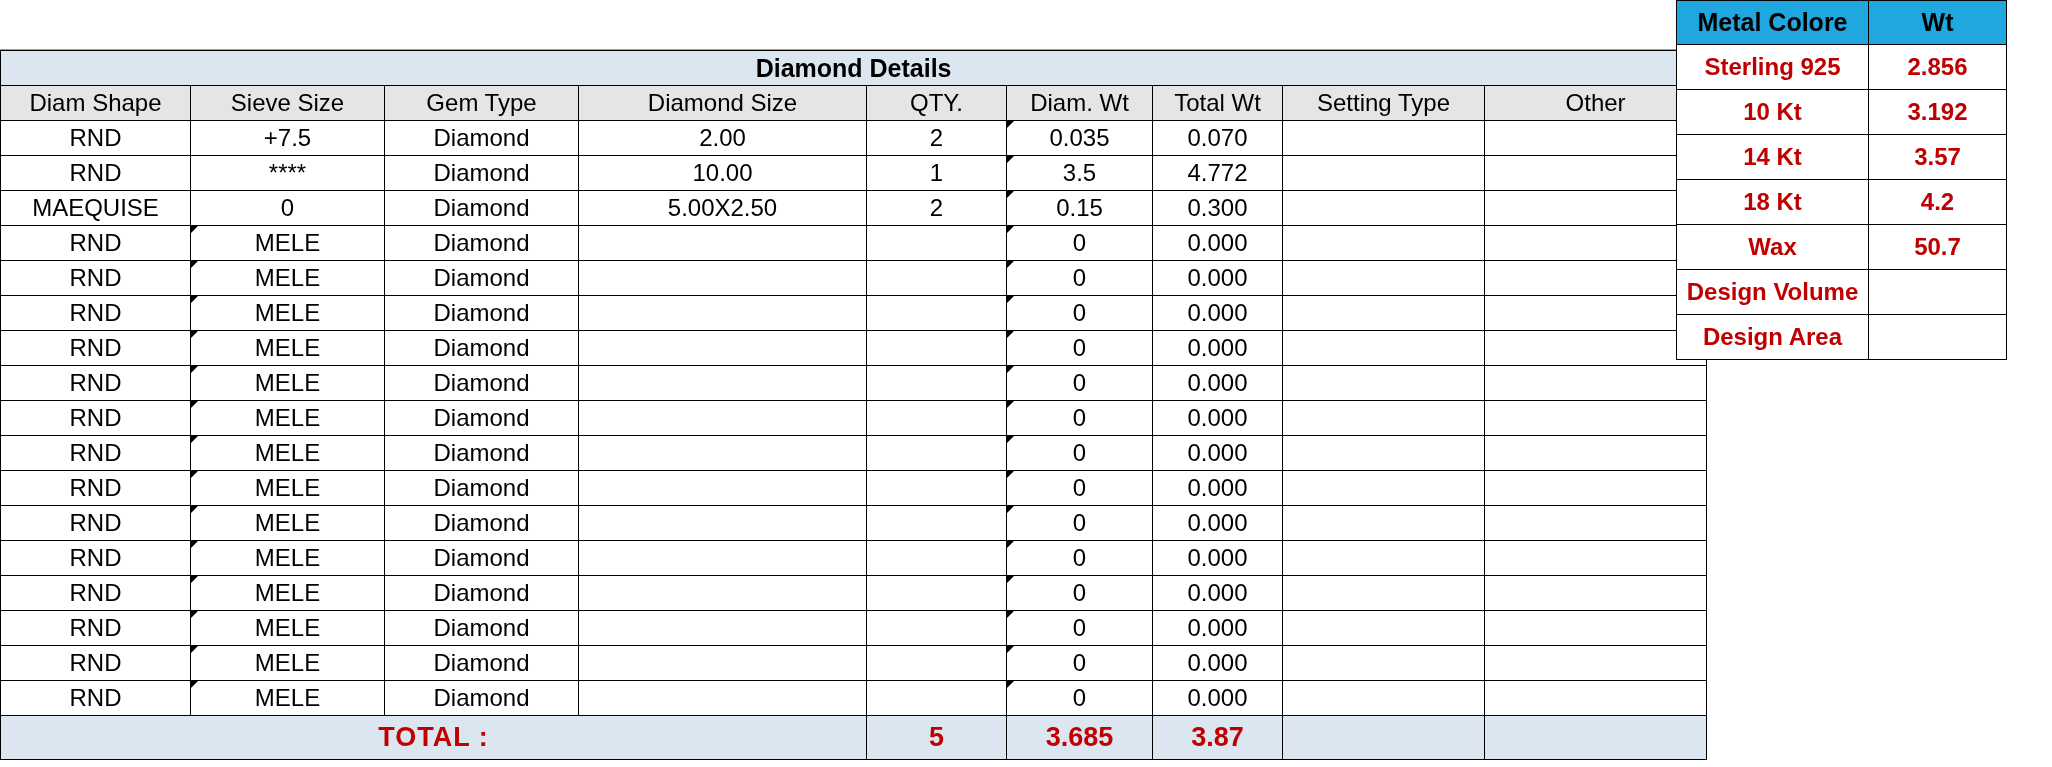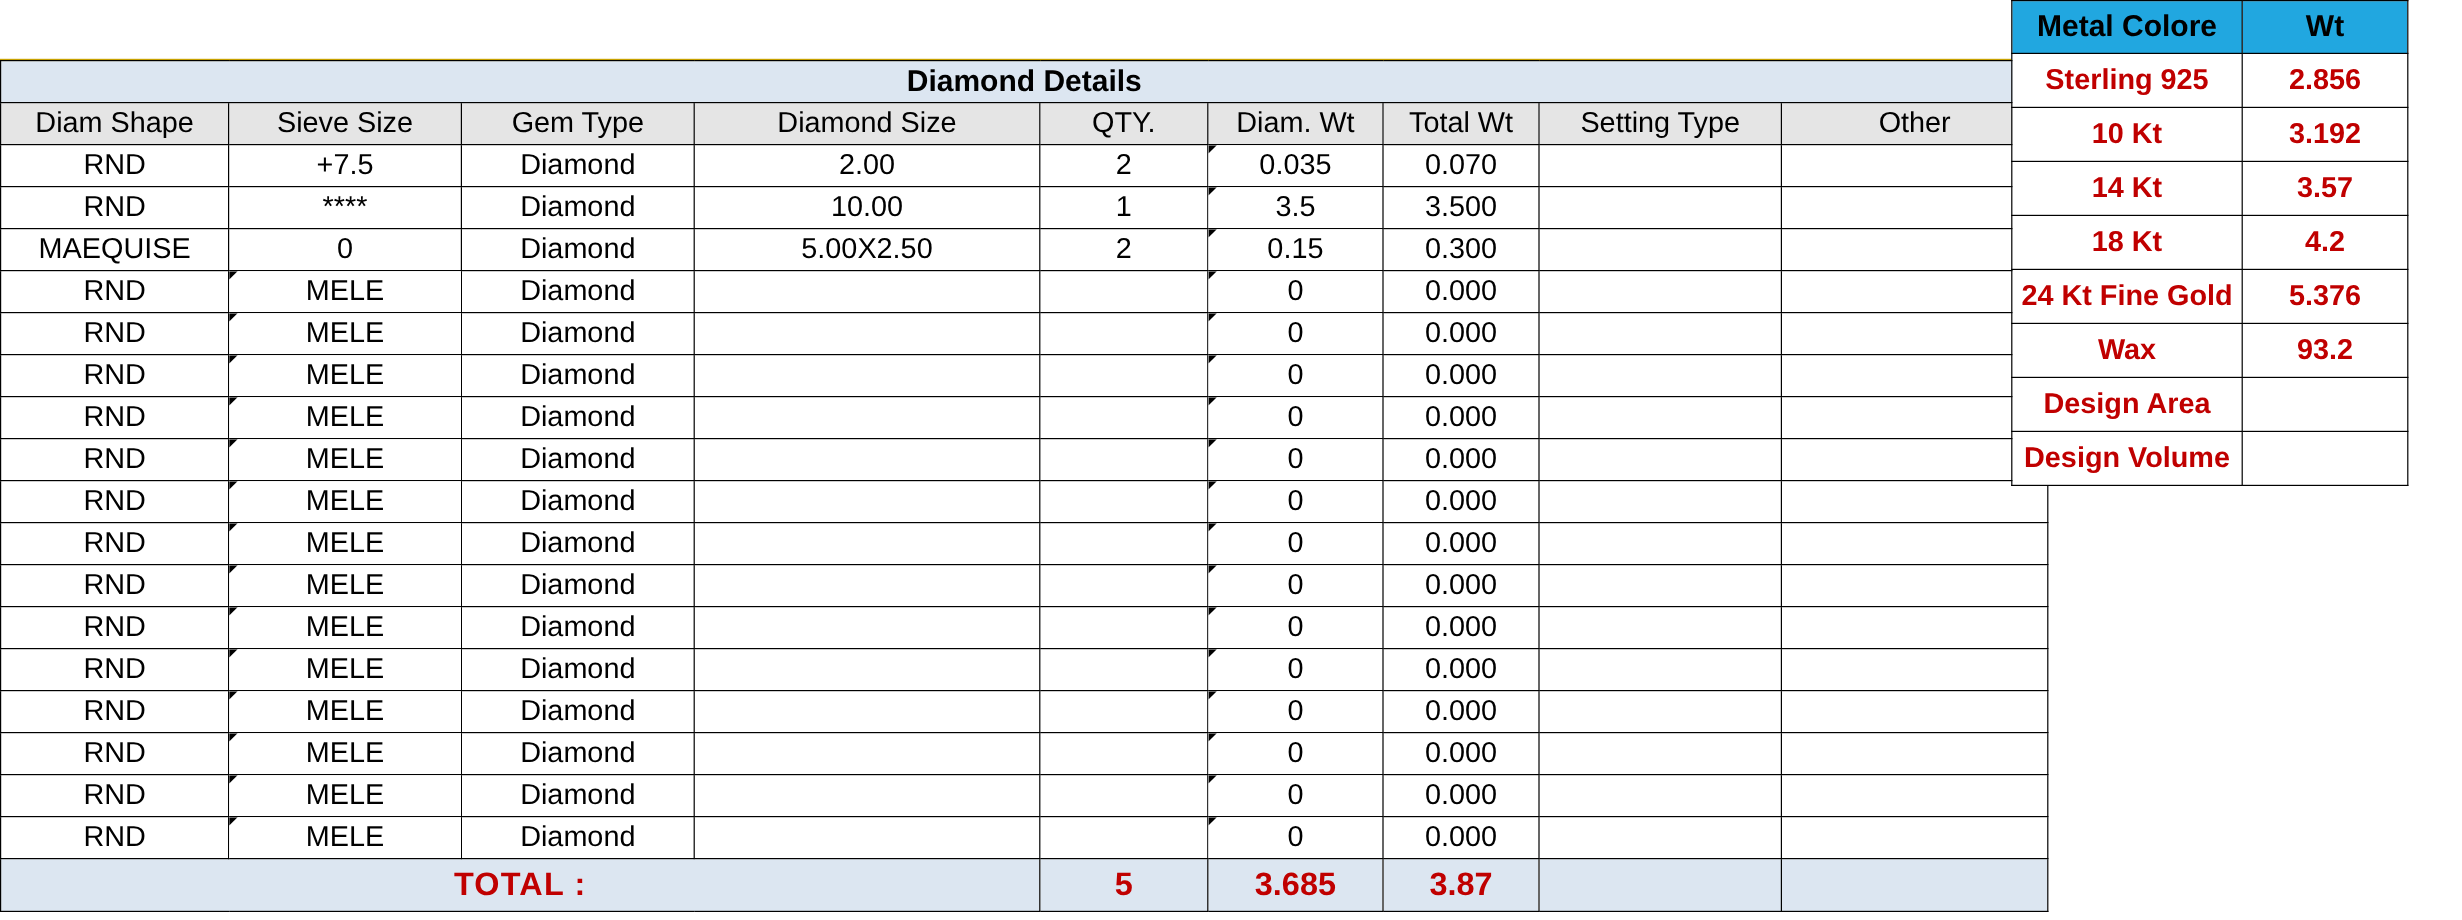--- a/index.html
+++ b/index.html
@@ -184,21 +184,21 @@
         <td></td>
         <td></td>
       </tr>
       <tr>
         <td>RND</td>
         <td>****</td>
         <td>Diamond</td>
         <td>10.00</td>
         <td>1</td>
         <td class="mark">3.5</td>
-        <td>3.500</td>
+        <td>4.772</td>
         <td></td>
         <td></td>
       </tr>
       <tr>
         <td>MAEQUISE</td>
         <td>0</td>
         <td>Diamond</td>
         <td>5.00X2.50</td>
         <td>2</td>
         <td class="mark">0.15</td>
@@ -393,31 +393,27 @@
       </tr>
       <tr>
         <td>14 Kt</td>
         <td>3.57</td>
       </tr>
       <tr>
         <td>18 Kt</td>
         <td>4.2</td>
       </tr>
       <tr>
-        <td>24 Kt Fine Gold</td>
-        <td>5.376</td>
-      </tr>
-      <tr>
         <td>Wax</td>
-        <td>93.2</td>
+        <td>50.7</td>
+      </tr>
+      <tr>
+        <td>Design Volume</td>
+        <td></td>
       </tr>
       <tr>
         <td>Design Area</td>
-        <td></td>
-      </tr>
-      <tr>
-        <td>Design Volume</td>
         <td></td>
       </tr>
     </tbody>
   </table>
 
 </div>
 
 </body></html>

